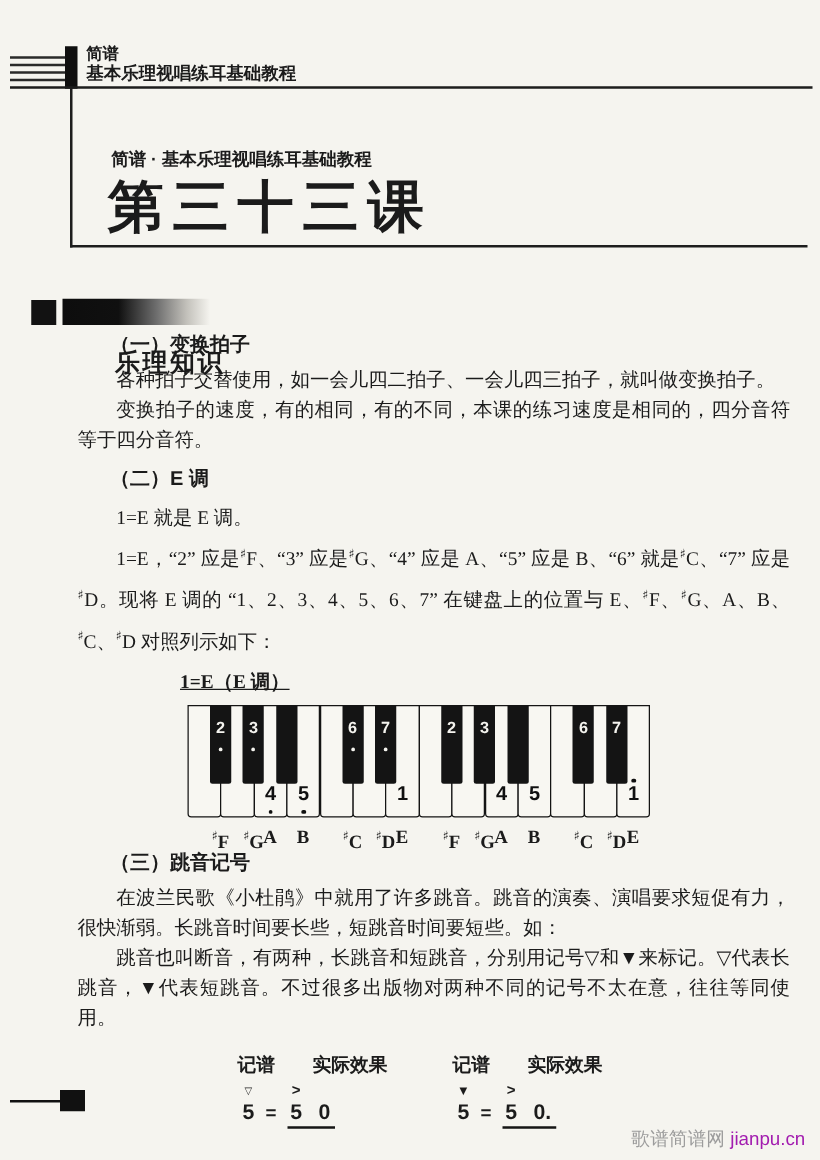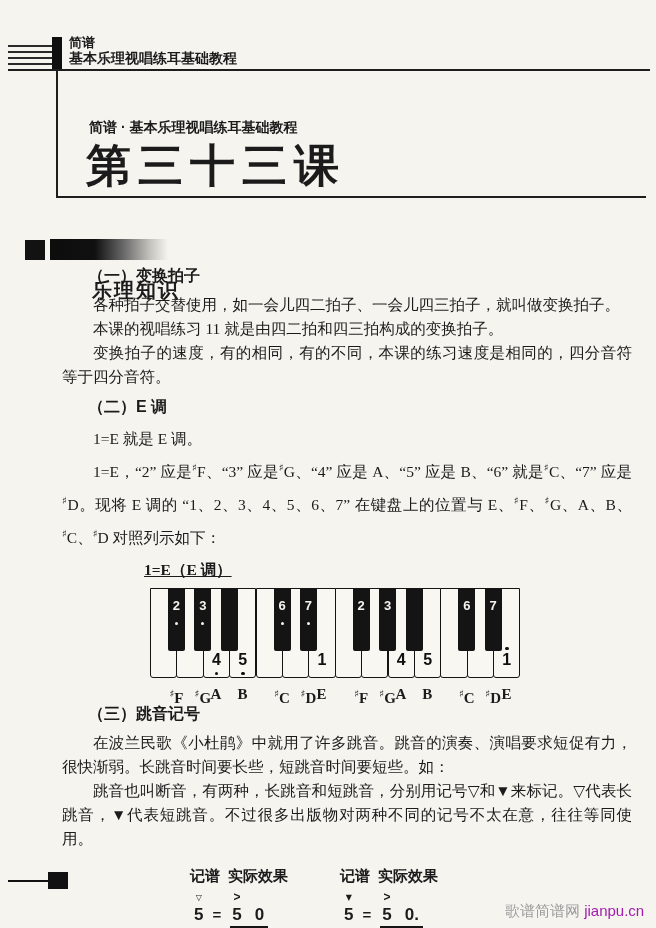--- a/index.html
+++ b/index.html
@@ -48,21 +48,21 @@
         font:bold 16px "Liberation Sans",sans-serif;color:#101010;}
   .wdot{position:absolute;left:50%;width:3.5px;height:3.5px;margin-left:-1.75px;
         background:#101010;border-radius:50%;}
   .wdot.low{bottom:2px;}
   .wdot.high{bottom:27px;}
   .kb-labels{position:relative;height:22px;margin-top:3px;}
   .kb-label{position:absolute;top:0;transform:translateX(-50%);font-weight:bold;font-size:15px;
             white-space:nowrap;}
   
   .examples{display:flex;gap:52px;margin:16px 0 0 128px;}
-  .ex-head{display:flex;gap:8px;font:bold 15px "Liberation Sans",sans-serif;align-items:center;}
+  .ex-head{display:flex;gap:30px;font:bold 15px "Liberation Sans",sans-serif;align-items:center;}
   .notation-line{display:flex;align-items:baseline;gap:9px;margin-top:17px;padding-left:4px;
                  font-family:"Liberation Sans",sans-serif;}
   .jnote{position:relative;display:inline-block;font-weight:bold;font-size:17px;line-height:1;}
   .nmark{position:absolute;left:50%;transform:translateX(-50%);top:-12px;font-size:8px;
          font-weight:bold;font-family:"DejaVu Sans",sans-serif;}
   .nmark.acc{font-size:12px;top:-15px;font-family:"Liberation Sans",sans-serif;}
   .eq{font-weight:bold;font-size:15px;}
   .ngroup{display:inline-flex;gap:13px;border-bottom:2px solid #151515;
           padding:0 4px 3px 2px;position:relative;}
   
@@ -92,21 +92,20 @@
   <div class="title-main">第三十三课</div>
 
   <div class="sec-sq"></div>
   <div class="sec-bar"></div>
   <div class="sec-title">乐理知识</div>
 
   <div class="content">
 
     <div class="subhead">（一）变换拍子</div>
     <p class="body">各种拍子交替使用，如一会儿四二拍子、一会儿四三拍子，就叫做变换拍子。</p>
-    <p class="body">本课的视唱练习 11 就是由四二拍和四三拍构成的变换拍子。</p>
     <p class="body">变换拍子的速度，有的相同，有的不同，本课的练习速度是相同的，四分音符等于四分音符。</p>
 
     <div class="subhead mt">（二）E 调</div>
     <p class="rich"><span class="strong">1=E</span> 就是 E 调。</p>
     <p class="rich"><span class="strong">1=E</span>，“2” 应是<span class="sharp-note"><span class="sup">♯</span>F</span>、“3” 应是<span class="sharp-note"><span class="sup">♯</span>G</span>、“4” 应是 A、“5” 应是 B、“6” 就是<span class="sharp-note"><span class="sup">♯</span>C</span>、“7” 应是 <span class="sharp-note"><span class="sup">♯</span>D</span>。现将 E 调的 “1、2、3、4、5、6、7” 在键盘上的位置与 E、<span class="sharp-note"><span class="sup">♯</span>F</span>、<span class="sharp-note"><span class="sup">♯</span>G</span>、A、B、<span class="sharp-note"><span class="sup">♯</span>C</span>、<span class="sharp-note"><span class="sup">♯</span>D</span> 对照列示如下：</p>
 
     <div class="kb-caption">1=E（E 调）</div>
     <div class="kb-wrap">
       <div class="kb-keys">
           <div class="wkey" style="left: 0px;"></div>

